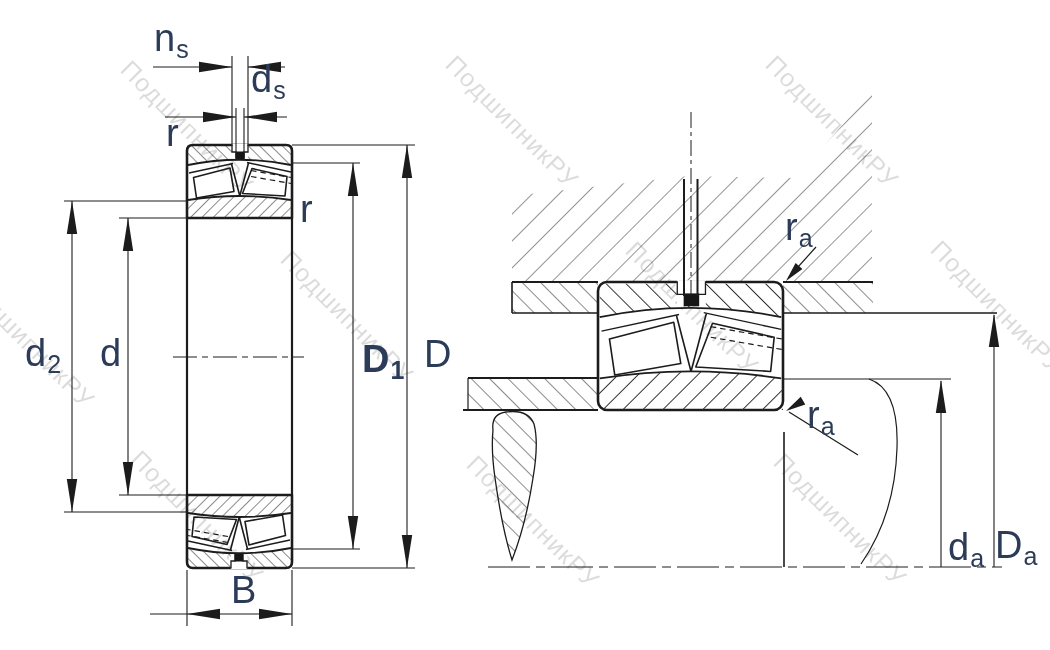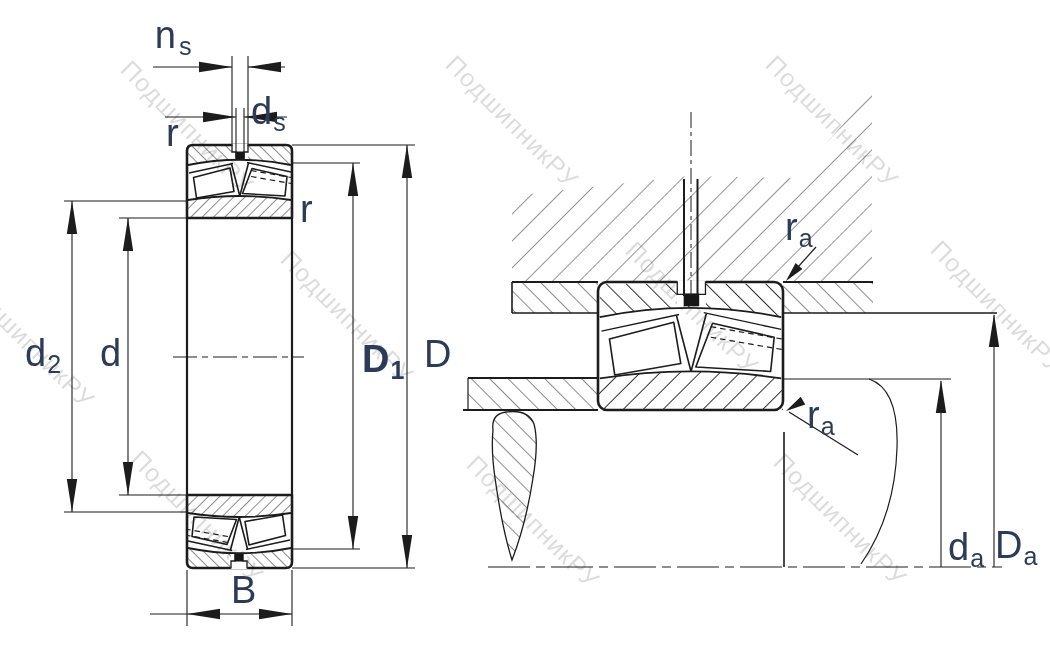--- a/index.html
+++ b/index.html
@@ -158,22 +158,22 @@
       <path class="dim" d="M941,381 L941,567"></path>
       <use href="#arr" class="arr" transform="translate(941,380)"></use>
 
       <path class="dim" d="M994,315 L994,567"></path>
       <use href="#arr" class="arr" transform="translate(994,314)"></use>
 
       <path class="cl" stroke-dasharray="42,6,9,6" d="M488,567 L1002,567"></path>
     </g>
   </svg>
 
-  <div class="lbl" style="left:154px; top:19px;font-family:Liberation Mono, monospace;"><span>n</span><span class="sub">s</span></div>
-  <div class="lbl" style="left:251px; top:92px;"><span>d</span><span class="sub">s</span></div>
+  <div class="lbl" style="left:154px; top:19px;"><span>n</span><span class="sub">s</span></div>
+  <div class="lbl" style="left:251px; top:60px;"><span>d</span><span class="sub">s</span></div>
   <div class="lbl" style="left:166px; top:114px;"><span>r</span><span class="sub"></span></div>
   <div class="lbl" style="left:300px; top:190px;"><span>r</span><span class="sub"></span></div>
   <div class="lbl" style="left:25px; top:334px;"><span>d</span><span class="sub">2</span></div>
   <div class="lbl" style="left:100px; top:334px;"><span>d</span><span class="sub"></span></div>
   <div class="lbl" style="left:362px; top:340px;font-weight:bold;"><span>D</span><span class="sub">1</span></div>
   <div class="lbl" style="left:424px; top:335px;"><span>D</span><span class="sub"></span></div>
   <div class="lbl" style="left:231px; top:571px;"><span>B</span><span class="sub"></span></div>
   <div class="lbl" style="left:785px; top:208px;"><span>r</span><span class="sub">a</span></div>
   <div class="lbl" style="left:807px; top:396px;"><span>r</span><span class="sub">a</span></div>
   <div class="lbl" style="left:948px; top:528px;"><span>d</span><span class="sub">a</span></div>

